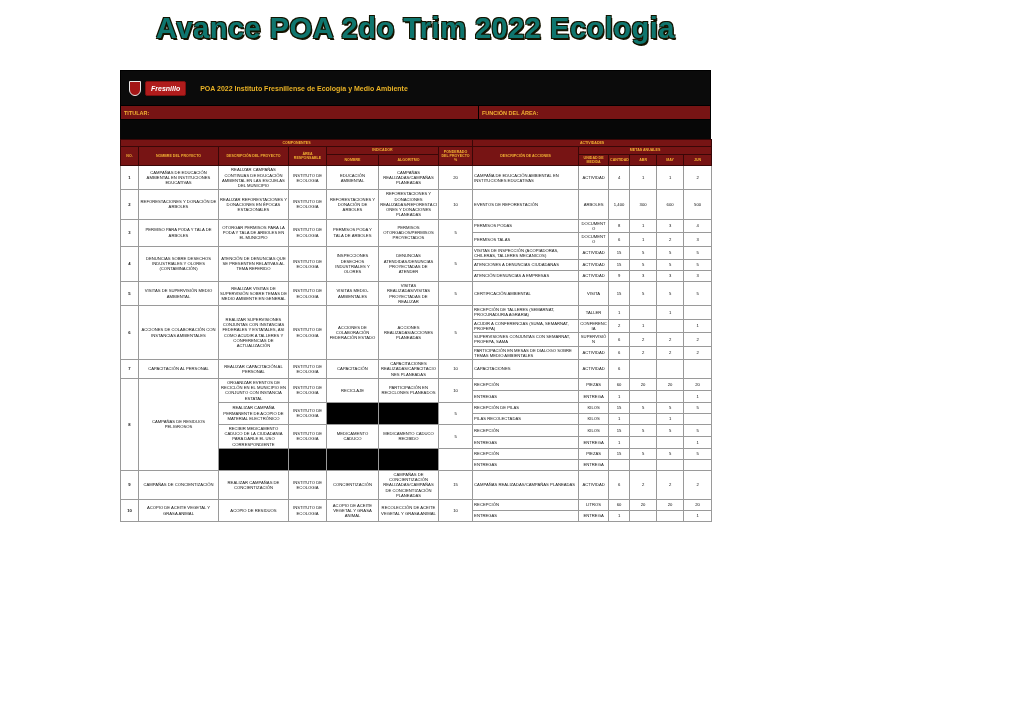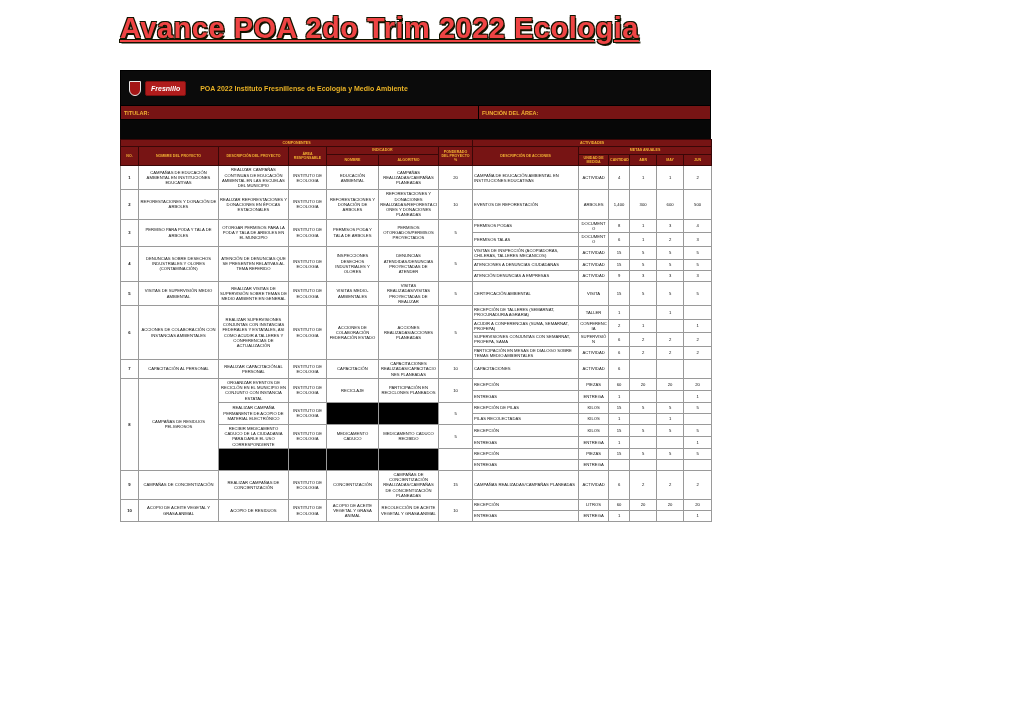--- a/index.html
+++ b/index.html
@@ -1,21 +1,21 @@
 <!DOCTYPE html>
 <html><head>
 <meta charset="utf-8">
 <style>
   * { box-sizing: border-box; margin: 0; padding: 0; }
   html, body { width: 1024px; height: 724px; background: #ffffff; overflow: hidden;
     font-family: "Liberation Sans", sans-serif; }
   .sheet { position: absolute; left: 120px; top: 8px; width: 591px; }
-  .page-title { text-align: left; font-size: 29px; font-weight: bold; color: #ef4444;
+  .page-title { text-align: center; font-size: 29px; font-weight: bold; color: #0f766e;
     letter-spacing: 0.5px; height: 50px; padding-top: 4px;
-    text-shadow: 1.5px 1.5px 0 #141400, -1px -1px 0 #141400, 1px -1px 0 #141400, -1px 1px 0 #141400; text-decoration: underline; }
+    text-shadow: 1.5px 1.5px 0 #141400, -1px -1px 0 #141400, 1px -1px 0 #141400, -1px 1px 0 #141400; }
   .banner { background: #0b0b0b; height: 36px; display: flex; align-items: center;
     padding: 0 8px; border: 1px solid #000; margin-top: 12px; }
   .logos { display: flex; align-items: center; gap: 4px; }
   .crest { width: 12px; height: 15px; background: #a31616; border: 1px solid #e8e8e8;
     border-radius: 0 0 6px 6px; }
   .wordmark { background: #b01c1c; color: #fff; font-style: italic; font-weight: bold;
     font-size: 7px; padding: 3px 5px; border-radius: 2px; border: 1px solid #7d0f0f; }
   .banner-title { color: #e9b226; font-size: 7px; font-weight: bold; margin-left: 14px; }
   .info-row { display: flex; height: 14px; background: #771414; border-left: 1px solid #000;
     border-right: 1px solid #000; border-bottom: 1px solid #000; }

